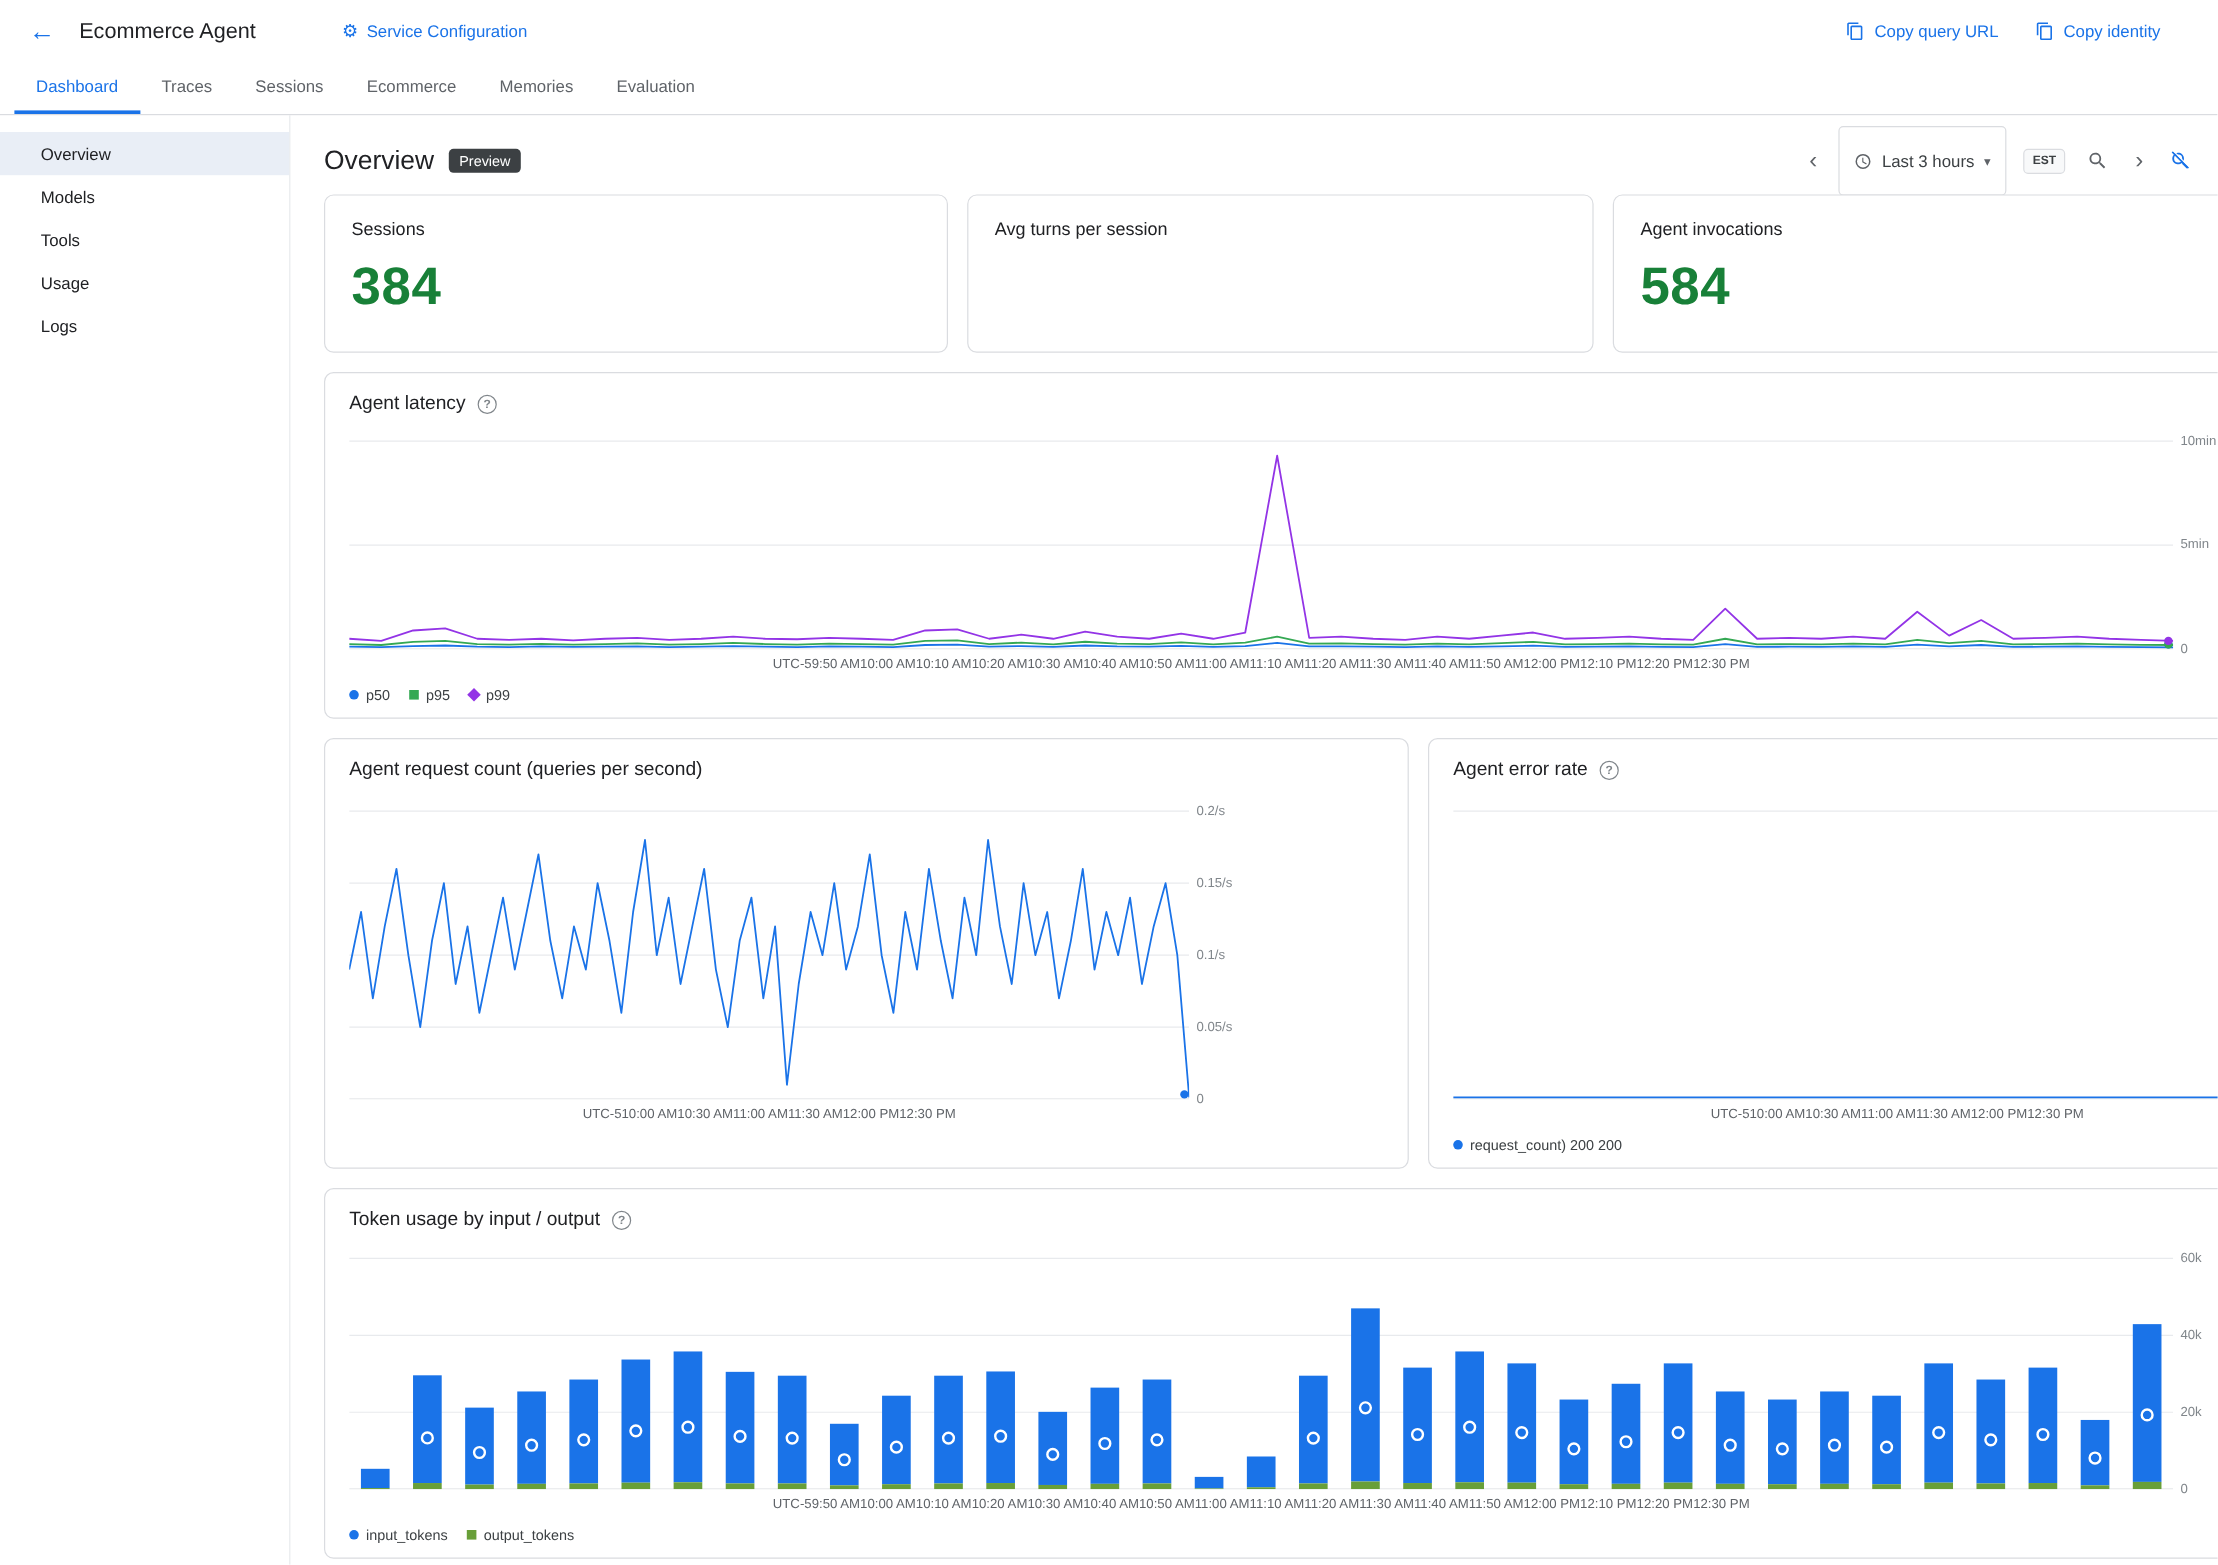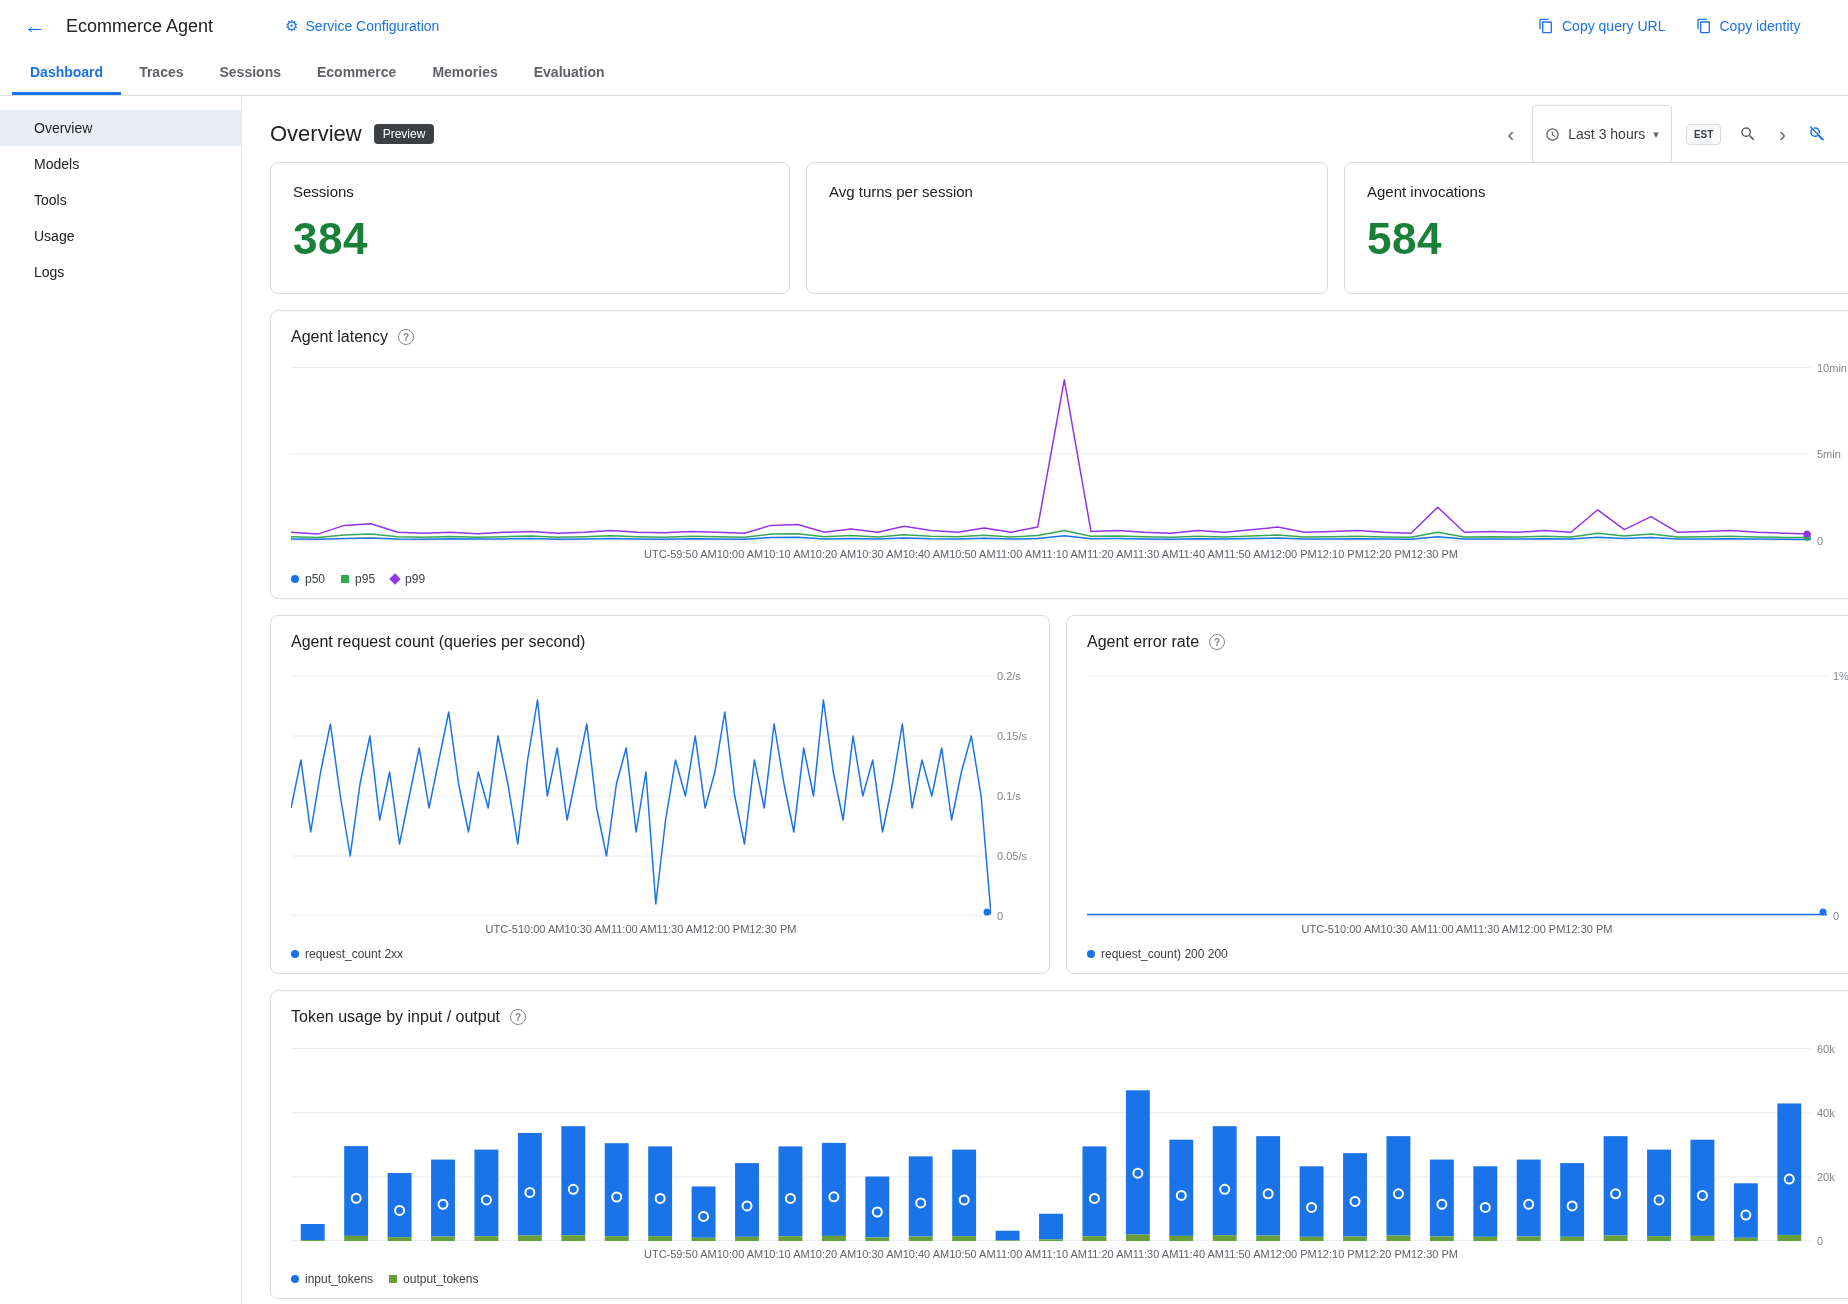--- a/index.html
+++ b/index.html
@@ -10,21 +10,21 @@
   .topbar { height:52px; display:flex; align-items:center; padding:0 24px; position:relative; }
   .back { color:#1a73e8; font-size:22px; cursor:pointer; margin-right:20px; }
   .app-title { font-size:18px; color:#202124; margin-right:72px; }
   .svc { display:flex; align-items:center; gap:7px; color:#1a73e8; font-size:14px; font-weight:500; cursor:pointer; }
   .gear { font-size:15px; color:#1a73e8; }
   .topbar-right { position:absolute; left:1538px; top:0; height:52px; display:flex; align-items:center; gap:30px; white-space:nowrap; }
   .toplink { display:flex; align-items:center; gap:8px; color:#1a73e8; font-size:14px; font-weight:500; cursor:pointer; }
 
   
   .tabbar { height:44px; display:flex; align-items:stretch; border-bottom:1px solid #dadce0; padding:0 12px; }
-  .tab { padding:0 18px; display:flex; align-items:center; font-size:14px; font-weight:700; color:#5f6368; cursor:pointer; border-bottom:3px solid transparent; }
+  .tab { padding:0 18px; display:flex; align-items:center; font-size:14px; font-weight:400; color:#5f6368; cursor:pointer; border-bottom:3px solid transparent; }
   .tab.active { color:#1a73e8; border-bottom-color:#1a73e8; }
 
   
   .body-row { display:flex; height:1208px; }
   .sidebar { width:242px; flex:0 0 242px; border-right:1px solid #e8eaed; padding-top:14px; }
   .side-item { height:36px; display:flex; align-items:center; padding-left:34px; font-size:14px; color:#202124; cursor:pointer; }
   .side-item.active { background:#e9eef6; font-weight:500; }
   .main { flex:1; padding:0 0 0 28px; }
 
   .header-row { width:1560px; margin-top:18px; height:40px; display:flex; align-items:center; justify-content:space-between; }
@@ -42,21 +42,21 @@
   .card { background:#fff; border:1px solid #dadce0; border-radius:8px; }
   .stats-row { display:flex; gap:16px; margin-top:8px; }
   .stat-card { height:132px; padding:20px 22px; }
   .stat-card.c1 { flex:0 0 520px; } .stat-card.c2 { flex:0 0 522px; } .stat-card.c3 { flex:0 0 560px; }
   .stat-label { font-size:15px; color:#202124; }
   .stat-value { font-size:44px; font-weight:700; color:#188038; margin-top:14px; letter-spacing:0.5px; }
 
   .chart-card { margin-top:16px; padding:14px 14px 12px 20px; }
   .chart-card.w-full { width:1600px; }
   .row2 { display:flex; gap:16px; }
-  .row2 .chart-card.req { width:780px; }
+  .row2 .chart-card.req { width:904px; }
   .row2 .chart-card.err { width:820px; }
   .chart-head { display:flex; align-items:center; gap:10px; height:24px; }
   .chart-title { font-size:16px; color:#202124; }
   .help { width:16px; height:16px; border:1.5px solid #80868b; border-radius:50%; color:#80868b; font-size:10px; font-weight:700; display:inline-flex; align-items:center; justify-content:center; cursor:pointer; }
   .plot-row { display:flex; margin-top:10px; }
   .plot { position:relative; }
   .plot svg { display:block; }
   .ygutter { position:relative; width:46px; }
   .ylab { position:absolute; left:6px; transform:translateY(-50%); font-size:11px; color:#80868b; white-space:nowrap; }
   .xticks { display:flex; justify-content:center; margin-top:7px; font-size:11px; color:#5f6368; }
@@ -252,26 +252,20 @@
               </div>
           </div>
           <div class="xticks" style="width:700px">
               <span>UTC-5</span>
               <span>10:00 AM</span>
               <span>10:30 AM</span>
               <span>11:00 AM</span>
               <span>11:30 AM</span>
               <span>12:00 PM</span>
               <span>12:30 PM</span>
-            </div>
-          <div class="legend">
-              <span class="legend-item">
-                <span class="marker circle" style="background: rgb(26, 115, 232);"></span>
-                <span>request_count 2xx</span>
-              </span>
             </div>
         </div>
 
         <div class="card chart-card err">
           <div class="chart-head">
             <span class="chart-title">Agent error rate</span>
             <span class="help">?</span>
           </div>
           <div class="plot-row">
             <div class="plot">

